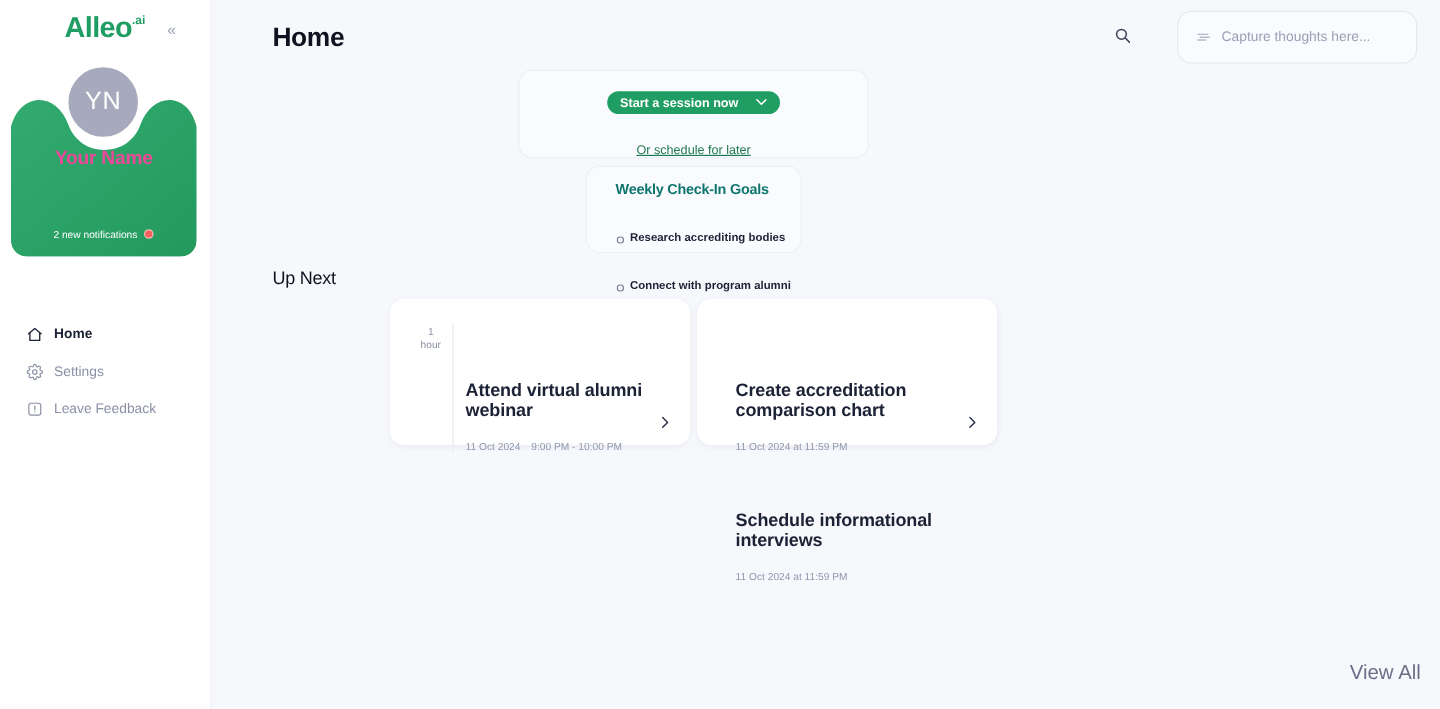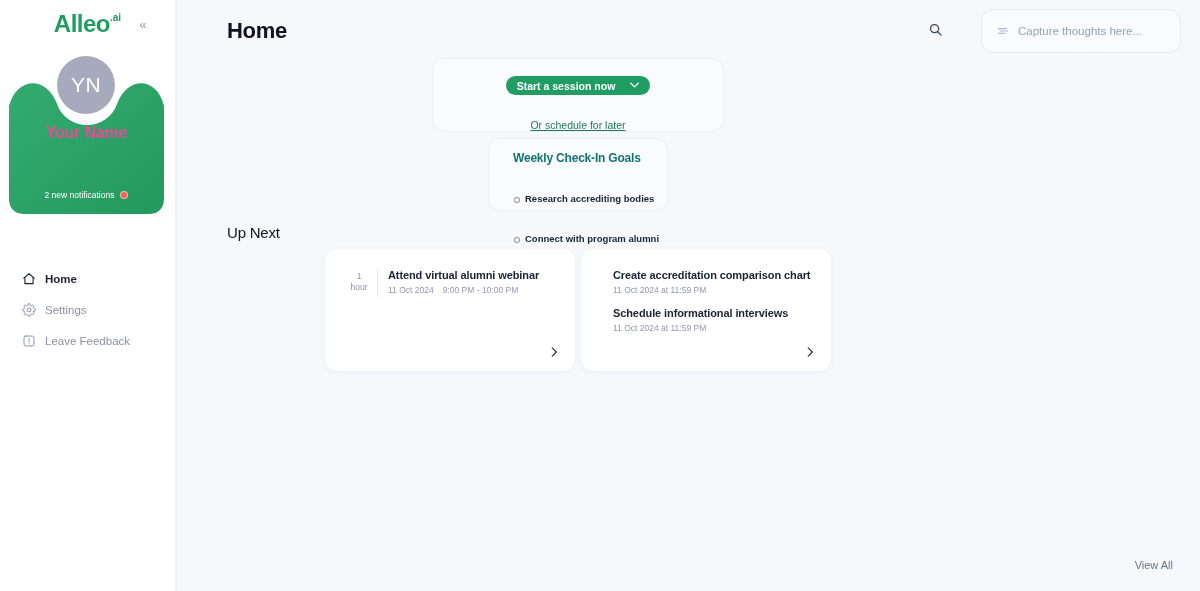--- a/index.html
+++ b/index.html
@@ -163,34 +163,34 @@
     padding: 20px 0 0 0;
   }
   .event-card.second { width: 250px; }
   .ev-main { display: flex; align-items: flex-start; padding-left: 16px; }
   .ev-duration {
     width: 36px; flex: 0 0 36px; text-align: center;
     font-size: 8.5px; color: #8b90a6; line-height: 11px; padding-top: 2px;
   }
   .ev-divider { width: 1px; align-self: stretch; background: #e7e9f2; margin: 0 10px 0 0; min-height: 28px; }
   .ev-texts { flex: 1; padding-right: 12px; }
-  .ev-title { font-size: 11px; font-weight: bold; color: #1c2235; letter-spacing: -0.1px; }
-  .ev-meta { margin-top: 4px; font-size: 8.5px; color: #9297ad; }
+  .ev-title { font-size: 15px; font-weight: bold; color: #1c2235; letter-spacing: -0.1px; margin-top: 48px; }
+  .ev-meta { margin-top: 16px; font-size: 8.5px; color: #9297ad; }
   .ev-meta .sep { display: inline-block; width: 9px; }
   .task-block { padding-left: 32px; padding-right: 14px; }
   .task-block + .task-block { margin-top: 12px; }
   .chev-right {
     position: absolute; right: 14px; bottom: 12px;
     width: 14px; height: 14px; color: #2a3048; cursor: pointer;
   }
   .chev-right svg { width: 14px; height: 14px; display: block; }
 
   .view-all {
-    position: absolute; right: 27px; bottom: 20px;
-    font-size: 11px; color: #6b melhores; color: #6b7089; cursor: pointer;
+    position: absolute; right: 16px; bottom: 20px;
+    font-size: 17px; color: #6b melhores; color: #6b7089; cursor: pointer;
   }
 </style>
 </head>
 <body>
 
 <div class="app">
 
   <aside class="sidebar">
 
     <div class="logo-row">

